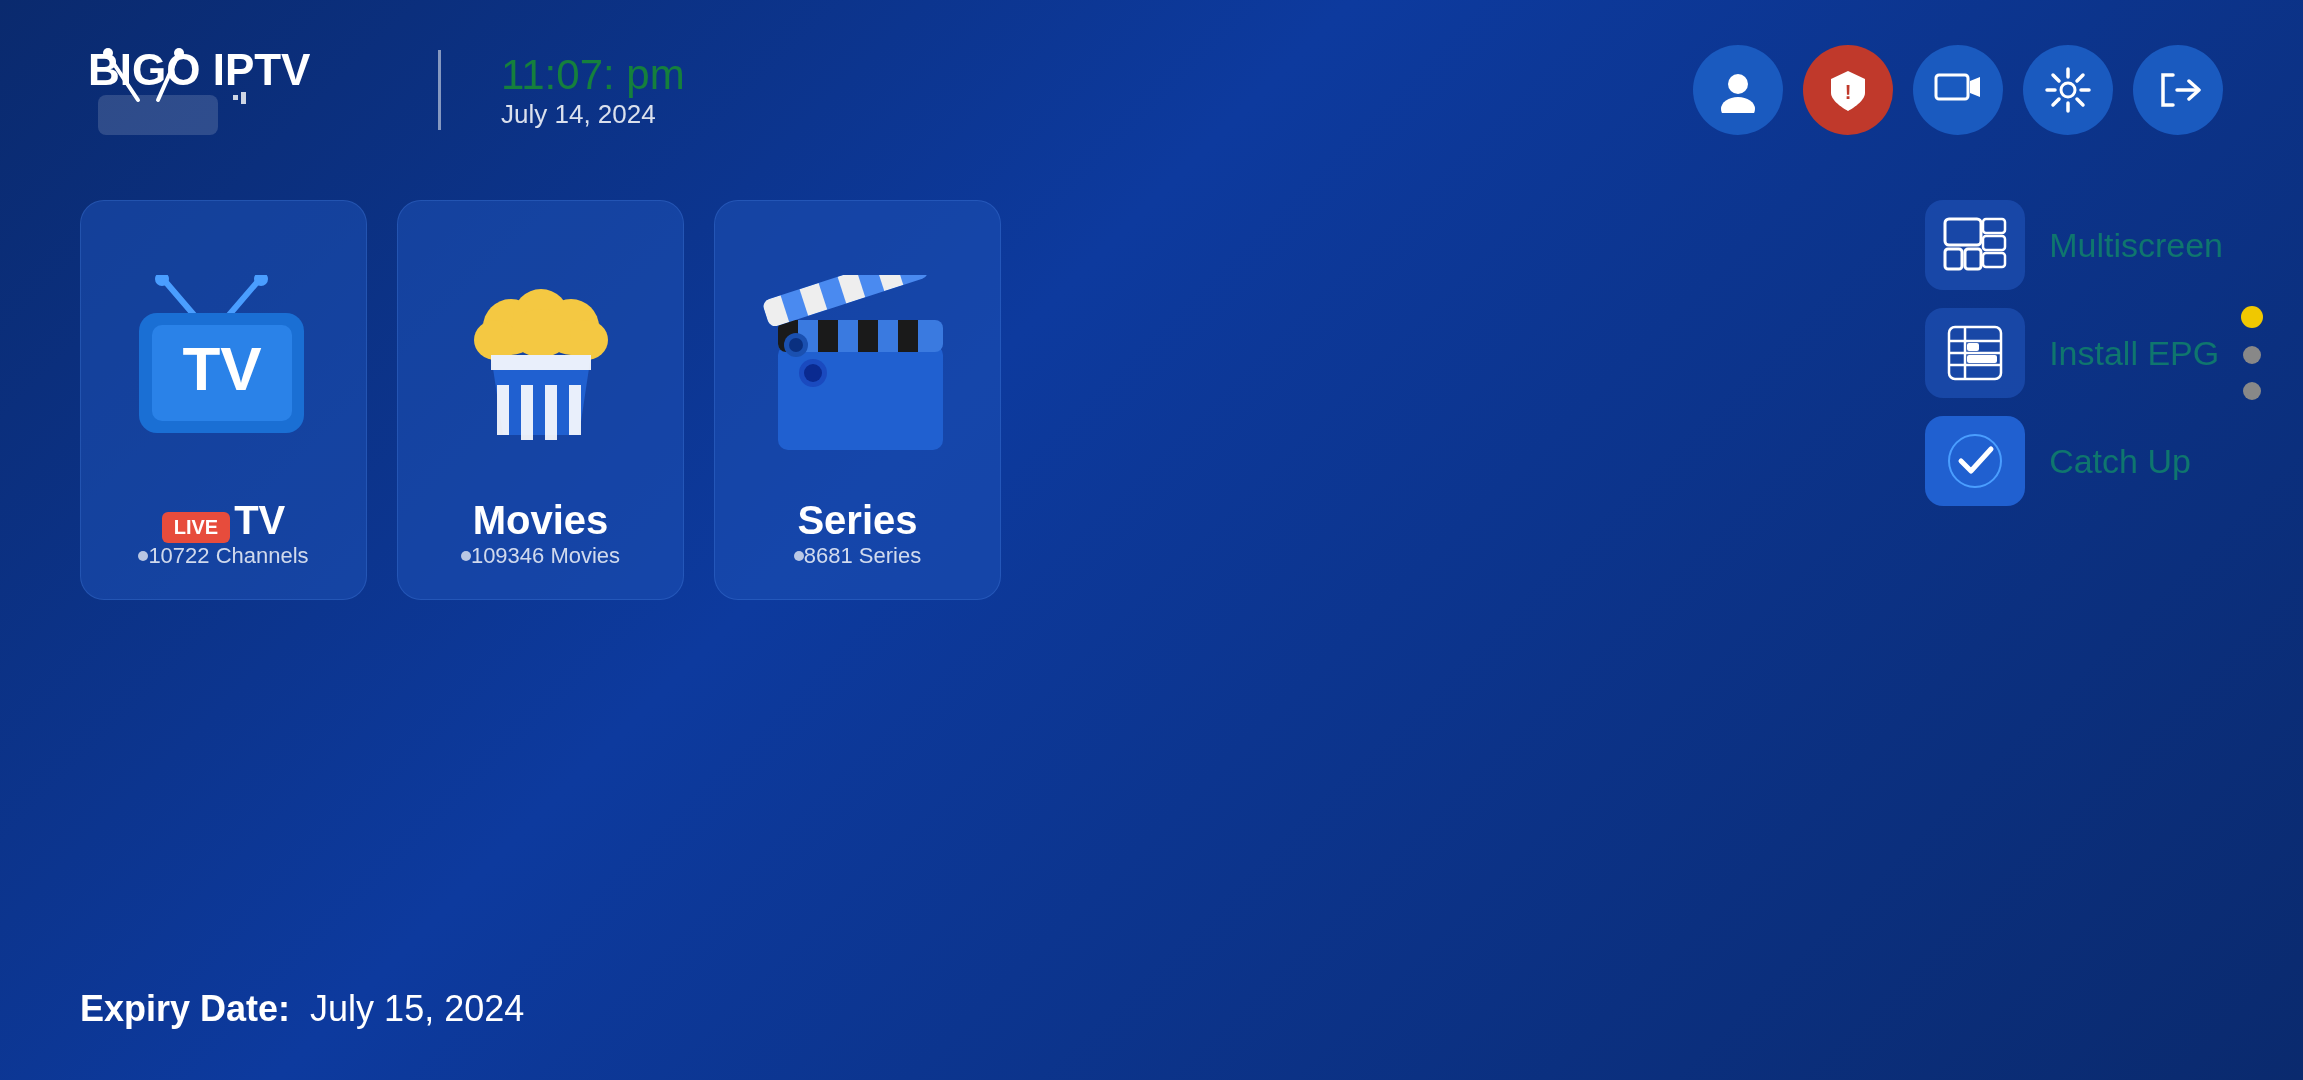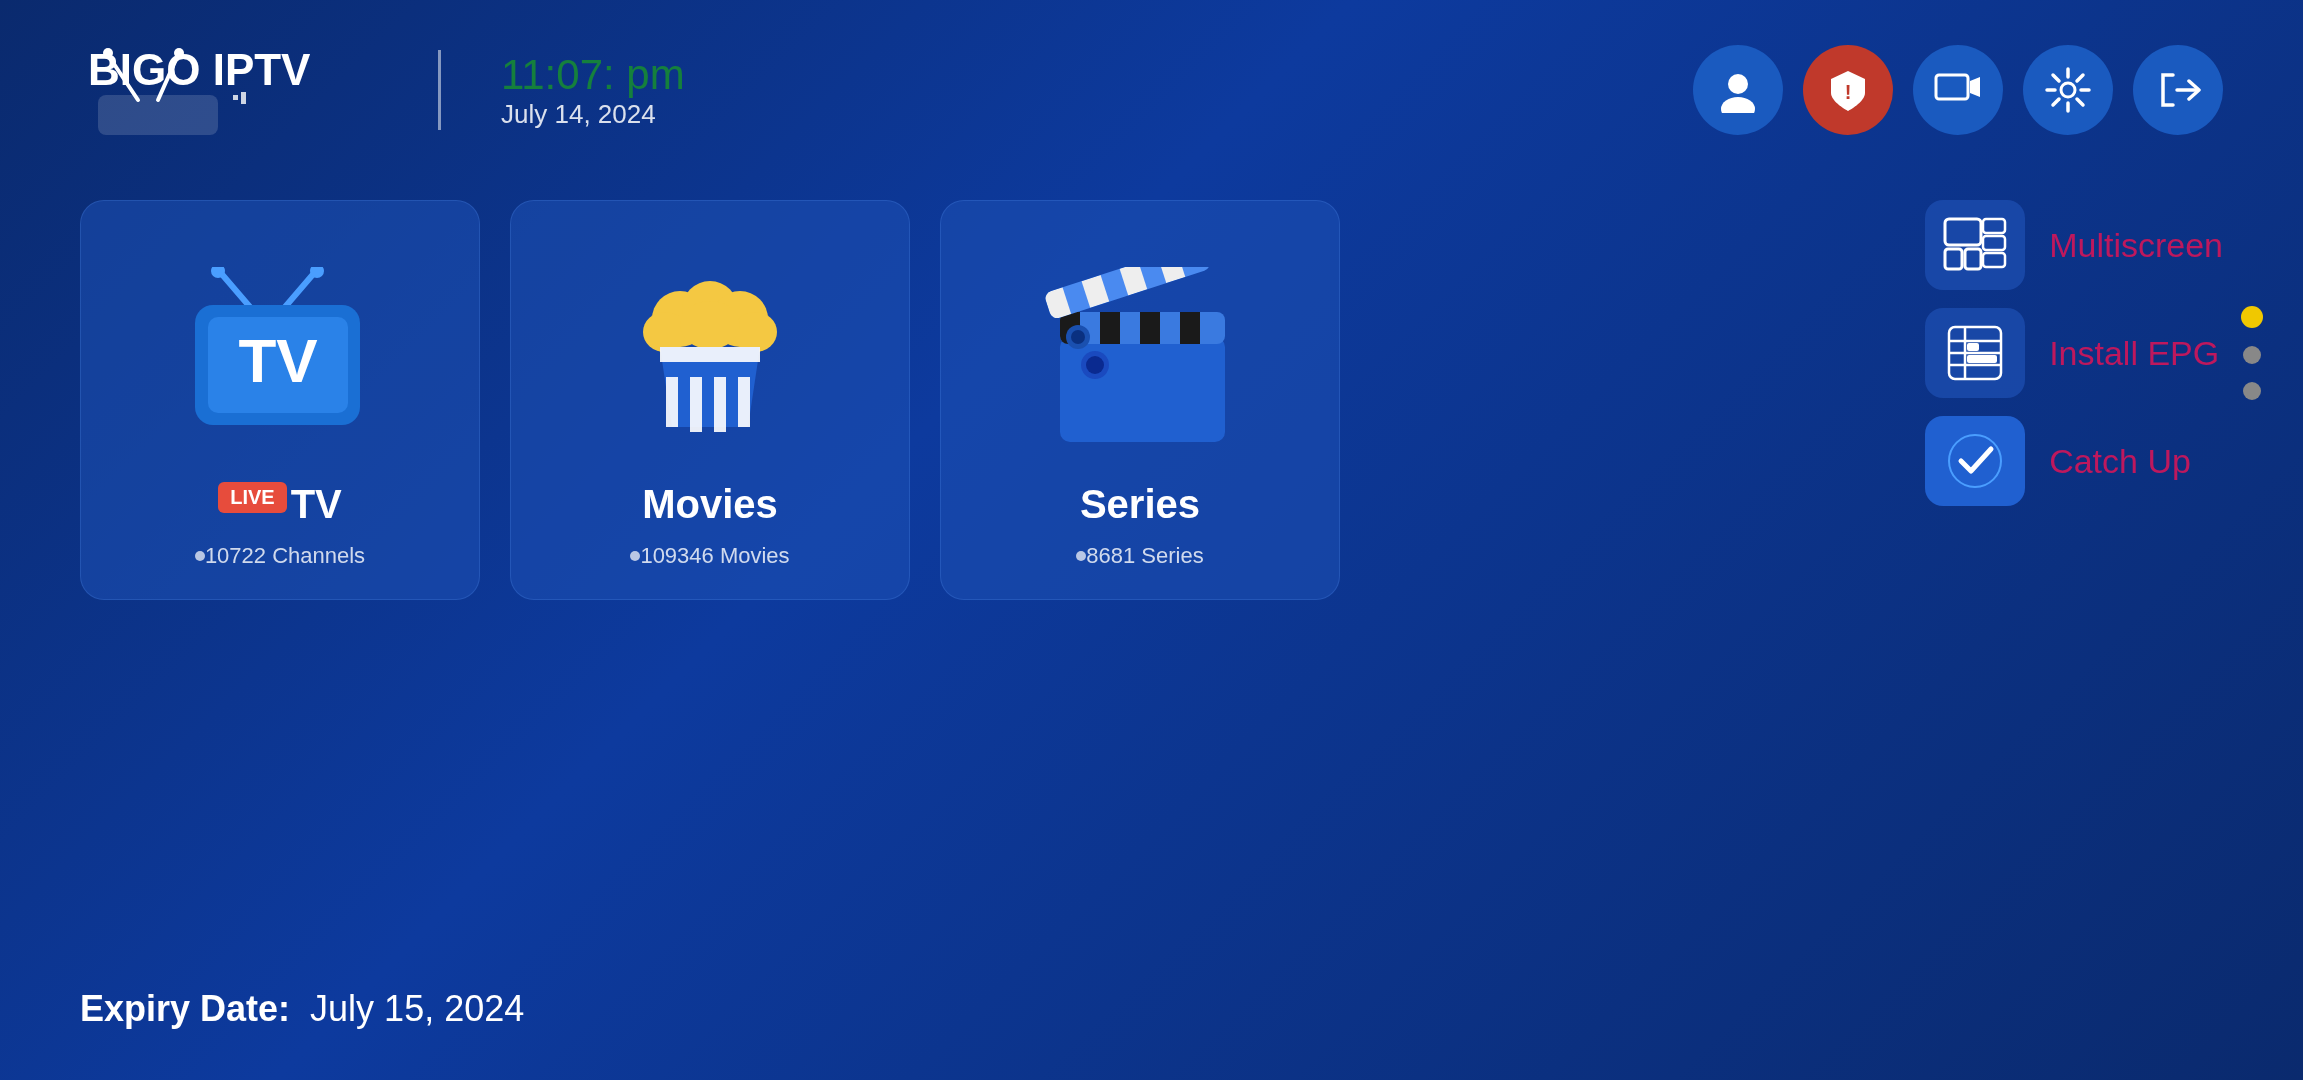--- a/index.html
+++ b/index.html
@@ -81,43 +81,43 @@
     
     .cards-row {
       display: flex;
       gap: 30px;
       flex: 1;
     }
 
     .card {
       background: rgba(30, 80, 180, 0.55);
       border-radius: 24px;
-      width: 400px;
+      width: 287px;
       height: 400px;
       display: flex;
       flex-direction: column;
       align-items: center;
       justify-content: center;
       padding: 30px;
       cursor: pointer;
       border: 1px solid rgba(100,160,255,0.2);
     }
 
     .card-icon-area {
       flex: 1;
       display: flex;
       align-items: center;
       justify-content: center;
     }
 
     .card-label-row {
       display: flex;
-      align-items: flex-start;
+      align-items: flex-end;
       gap: 4px;
-      margin-bottom: 16px;
+      margin-bottom: 0;
     }
 
     .live-badge {
       background: #e74c3c;
       color: #fff;
       font-size: 20px;
       font-weight: 700;
       padding: 4px 12px;
       border-radius: 6px;
     }
@@ -185,21 +185,21 @@
       border-radius: 18px;
       display: flex;
       align-items: center;
       justify-content: center;
       font-size: 40px;
     }
 
     .side-label {
       font-size: 34px;
       font-weight: 500;
-      color: #be185d;
+      color: #0f766e;
     }
 
     
     .scroll-dots {
       position: absolute;
       right: -40px;
       top: 50%;
       transform: translateY(-50%);
       display: flex;
       flex-direction: column;

